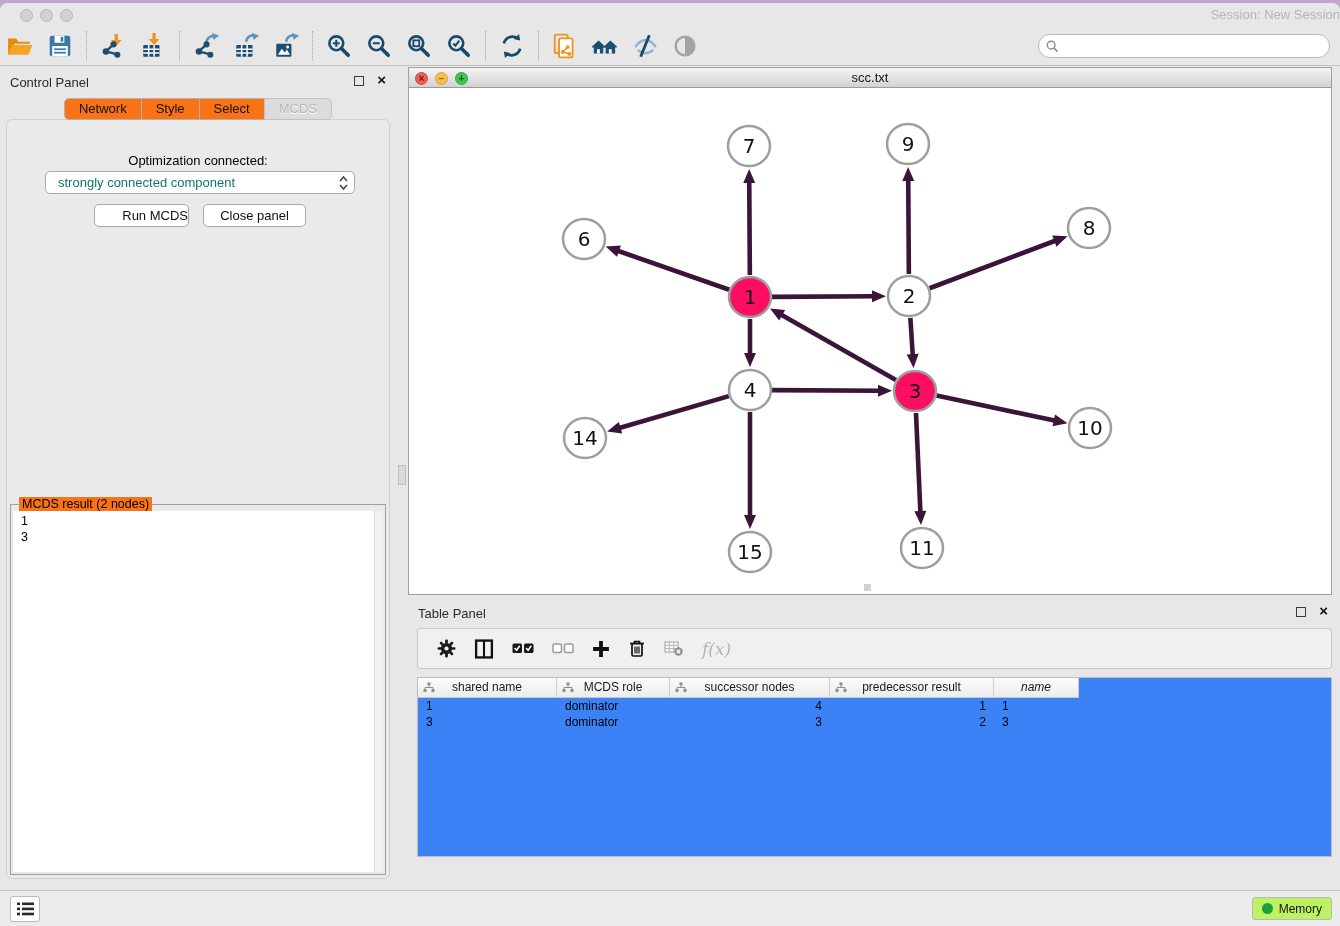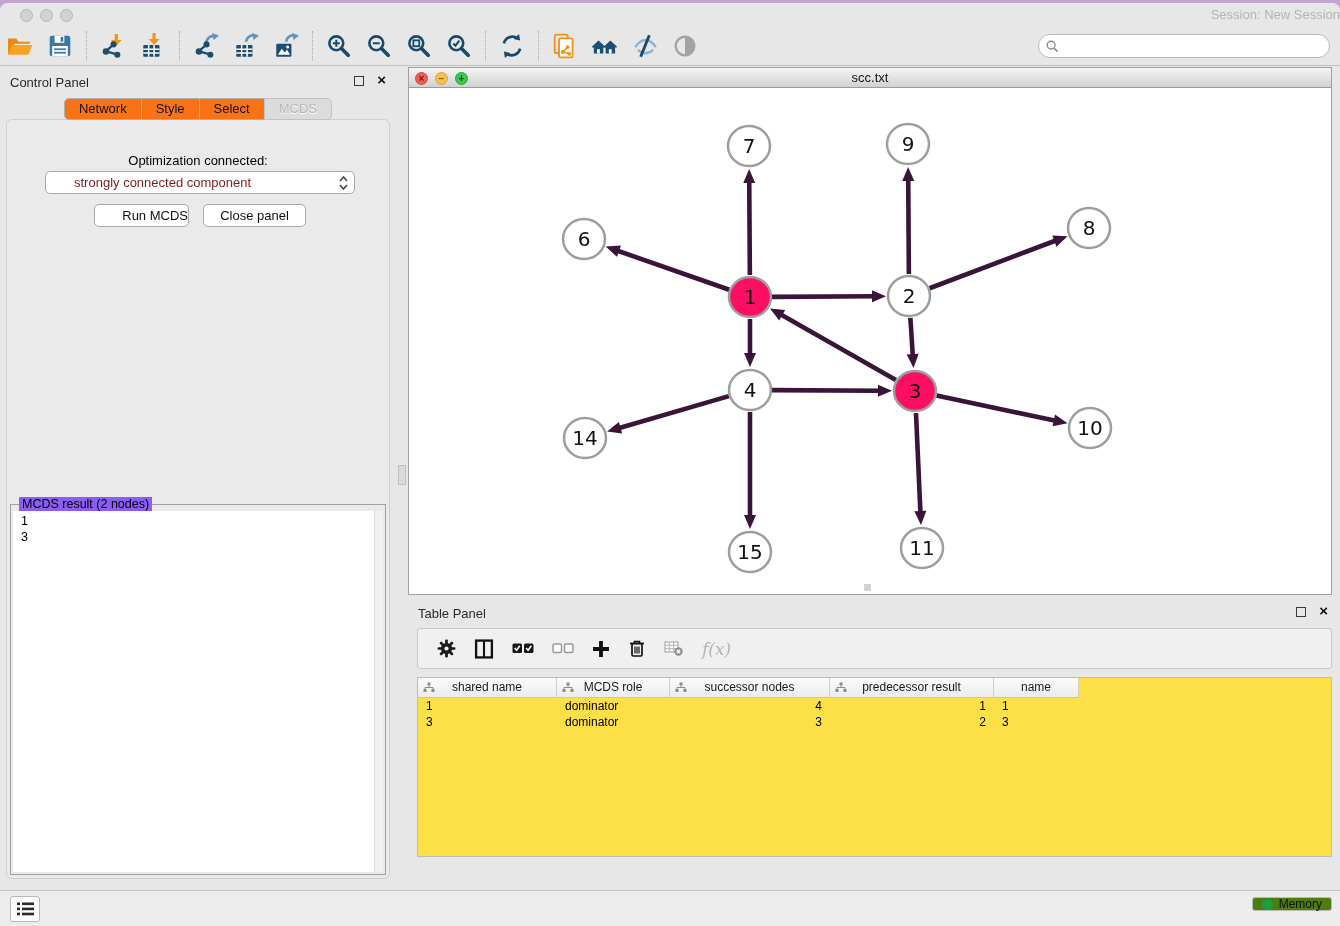--- a/index.html
+++ b/index.html
@@ -26,27 +26,27 @@
   .float-ic { position:absolute; top:9px; width:10px; height:10px; border:1.5px solid #3a3a3a; background:transparent; }
   .close-ic { position:absolute; top:5px; font-size:15px; font-weight:bold; color:#111; line-height:16px; }
   #cp-float{ right:32px; } #cp-close{ right:10px; }
   #cp-tabs { position:absolute; left:0; top:31px; width:100%; display:flex; justify-content:center; z-index:2; }
   .seg { height:22px; line-height:20px; padding:0 14px; font-size:13px; color:#111; background:#f97316; border:1px solid #b0b0b0; margin-left:-1px; }
   .seg:first-child { border-radius:5px 0 0 5px; margin-left:0; }
   .seg:last-child { border-radius:0 5px 5px 0; }
   .seg.active { background:#dcdcdc; color:#b6b6b6; border-color:#c2c2c2; text-shadow:0 1px 0 #fff; }
   #cp-body { position:absolute; left:6px; top:52px; width:384px; height:760px; background:#eaeaea; border:1px solid #d0d0d0; border-radius:6px; }
   #opt-label { position:absolute; left:0; top:86px; width:100%; text-align:center; font-size:13px; color:#000; }
-  #criterion { position:absolute; left:45px; top:104px; width:310px; height:23px; background:#fff; border:1px solid #a9a9a9; border-radius:5px; font-size:13px; color:#7f1d1d; line-height:21px; padding-left:28px; }
+  #criterion { position:absolute; left:45px; top:104px; width:310px; height:23px; background:#fff; border:1px solid #a9a9a9; border-radius:5px; font-size:13px; color:#0f766e; line-height:21px; padding-left:12px; }
   #criterion svg { position:absolute; right:6px; top:3px; }
   .cp-btn { position:absolute; top:137px; height:23px; background:#fff; border:1px solid #a9a9a9; border-radius:5px; font-size:13px; color:#111; text-align:center; line-height:21px; }
   #run-btn { left:94px; width:95px;text-align:right; }
   #closep-btn { left:203px; width:103px; }
   #result-box { position:absolute; left:10px; top:437px; width:376px; height:371px; border:1px solid #a0a0a0; }
-  #result-legend { position:absolute; left:8px; top:-8px; background:#8b5cf6; padding:0 3px; font-size:12.5px; color:#000; }
+  #result-legend { position:absolute; left:8px; top:-8px; background:#f97316; padding:0 3px; font-size:12.5px; color:#000; }
   #result-area { position:absolute; left:2px; top:6px; right:2px; bottom:2px; background:#fff; }
   #result-text { font-family:"Liberation Sans", sans-serif; font-size:12.5px; line-height:16px; color:#000; padding:2px 0 0 8px; }
   #result-scroll { position:absolute; right:0; top:0; width:9px; height:100%; background:#f0f0f0; border-left:1px solid #dcdcdc; }
 
   
   #split-handle { position:absolute; left:398px; top:462px; width:8px; height:20px; background:#dadada; border:1px solid #c0c0c0; }
 
   
   #net-window { position:absolute; left:408px; top:64px; width:924px; height:528px; background:#fff; border:1px solid #a0a0a0; }
   #net-titlebar { position:absolute; left:0; top:0; width:100%; height:20px; background:linear-gradient(#f4f4f4,#d2d2d2); border-bottom:1px solid #9a9a9a; }
@@ -57,33 +57,33 @@
   #ntl-max   { left:46px; background:#3bc84f; border:1px solid #2da53f; color:#0e5d18; }
   #net-canvas { position:absolute; left:0; top:20px; width:922px; height:506px; background:#fff; }
   #net-resize { position:absolute; left:455px; bottom:3px; width:7px; height:7px; background:#d2d2d2; }
 
   
   #table-panel { position:absolute; left:408px; top:595px; width:932px; height:295px; background:#e7e7e7; }
   #tp-float{ right:34px; } #tp-close{ right:12px; }
   #tp-toolbar { position:absolute; left:9px; top:30px; width:915px; height:41px; background:#f0f0f0; border:1px solid #c8c8c8; border-radius:3px; display:flex; align-items:center; padding-left:10px; }
   .tpbtn { display:flex; align-items:center; justify-content:center; margin:8px 9px; }
   .fx { font-family:"DejaVu Serif", serif; font-style:italic; font-size:17px; color:#b3b3b3; }
-  #tbl { position:absolute; left:9px; top:79px; width:915px; height:180px; background:#fde047; border:1px solid #bdbdbd; }
+  #tbl { position:absolute; left:9px; top:79px; width:915px; height:180px; background:#3b82f6; border:1px solid #bdbdbd; }
   #tbl-head { display:flex; height:20px; }
   .th { position:relative; height:20px; background:linear-gradient(#fbfbfb,#ececec); border-right:1px solid #cfcfcf; border-bottom:1px solid #c6c6c6; font-size:12px; color:#1a1a1a; text-align:center; line-height:19px; }
   .th svg { position:absolute; left:5px; top:4px; }
   .tr { display:flex; height:16px; }
   .td { font-size:12px; color:#000; line-height:16px; padding:0 8px; white-space:nowrap; overflow:hidden; }
   .td.r { text-align:right; }
   #tp-tabs { position:absolute; left:0; top:268px; width:100%; display:flex; justify-content:center; }
 
   
   #statusbar { position:absolute; left:0; bottom:0; width:100%; height:36px; background:#ececec; border-top:1px solid #c3c3c3; }
   #list-btn { position:absolute; left:10px; top:5px; width:30px; height:26px; background:#fdfdfd; border:1px solid #b9b9b9; border-radius:3px; display:flex; align-items:center; justify-content:center; }
-  #memory-btn { position:absolute; right:8px; top:6px; height:14px; background:#4d7c0f; border:1px solid #b9b9b9; border-radius:3px; display:flex; align-items:center; padding:0 9px; font-size:12px; color:#111; }
+  #memory-btn { position:absolute; right:8px; top:6px; height:23px; background:#bef264; border:1px solid #b9b9b9; border-radius:3px; display:flex; align-items:center; padding:0 9px; font-size:12px; color:#111; }
   #memory-dot { width:11px; height:11px; border-radius:50%; background:#1d9e3f; margin-right:6px; }
 </style>
 </head>
 <body>
 
 <div id="app">
 
   <div id="titlebar">
     <div class="tl t1"></div>
     <div class="tl t2"></div>
@@ -445,21 +445,21 @@
               <rect x="0.5" y="7" width="3" height="3" fill="#8d8d8d"></rect>
               <rect x="8.5" y="7" width="3" height="3" fill="#8d8d8d"></rect>
               <path d="M6 3.5v2M2 7V5.5h8V7" fill="none" stroke="#8d8d8d" stroke-width="1"></path>
             </svg><span>successor nodes</span></div>
           <div class="th" style="width: 164px;"><svg width="12" height="11" viewBox="0 0 12 11">
               <rect x="4.5" y="0.5" width="3" height="3" fill="#8d8d8d"></rect>
               <rect x="0.5" y="7" width="3" height="3" fill="#8d8d8d"></rect>
               <rect x="8.5" y="7" width="3" height="3" fill="#8d8d8d"></rect>
               <path d="M6 3.5v2M2 7V5.5h8V7" fill="none" stroke="#8d8d8d" stroke-width="1"></path>
             </svg><span>predecessor result</span></div>
-          <div class="th" style="width: 85px;"><span>name</span></div>
+          <div class="th" style="width: 85px; font-style: italic;"><span>name</span></div>
         </div>
       <div id="tbl-body">
           <div class="tr">
             <div class="td" style="width: 139px;">1</div>
             <div class="td" style="width: 113px;">dominator</div>
             <div class="td r" style="width: 160px;">4</div>
             <div class="td r" style="width: 164px;">1</div>
             <div class="td" style="width: 85px;">1</div>
           </div>
           <div class="tr">

